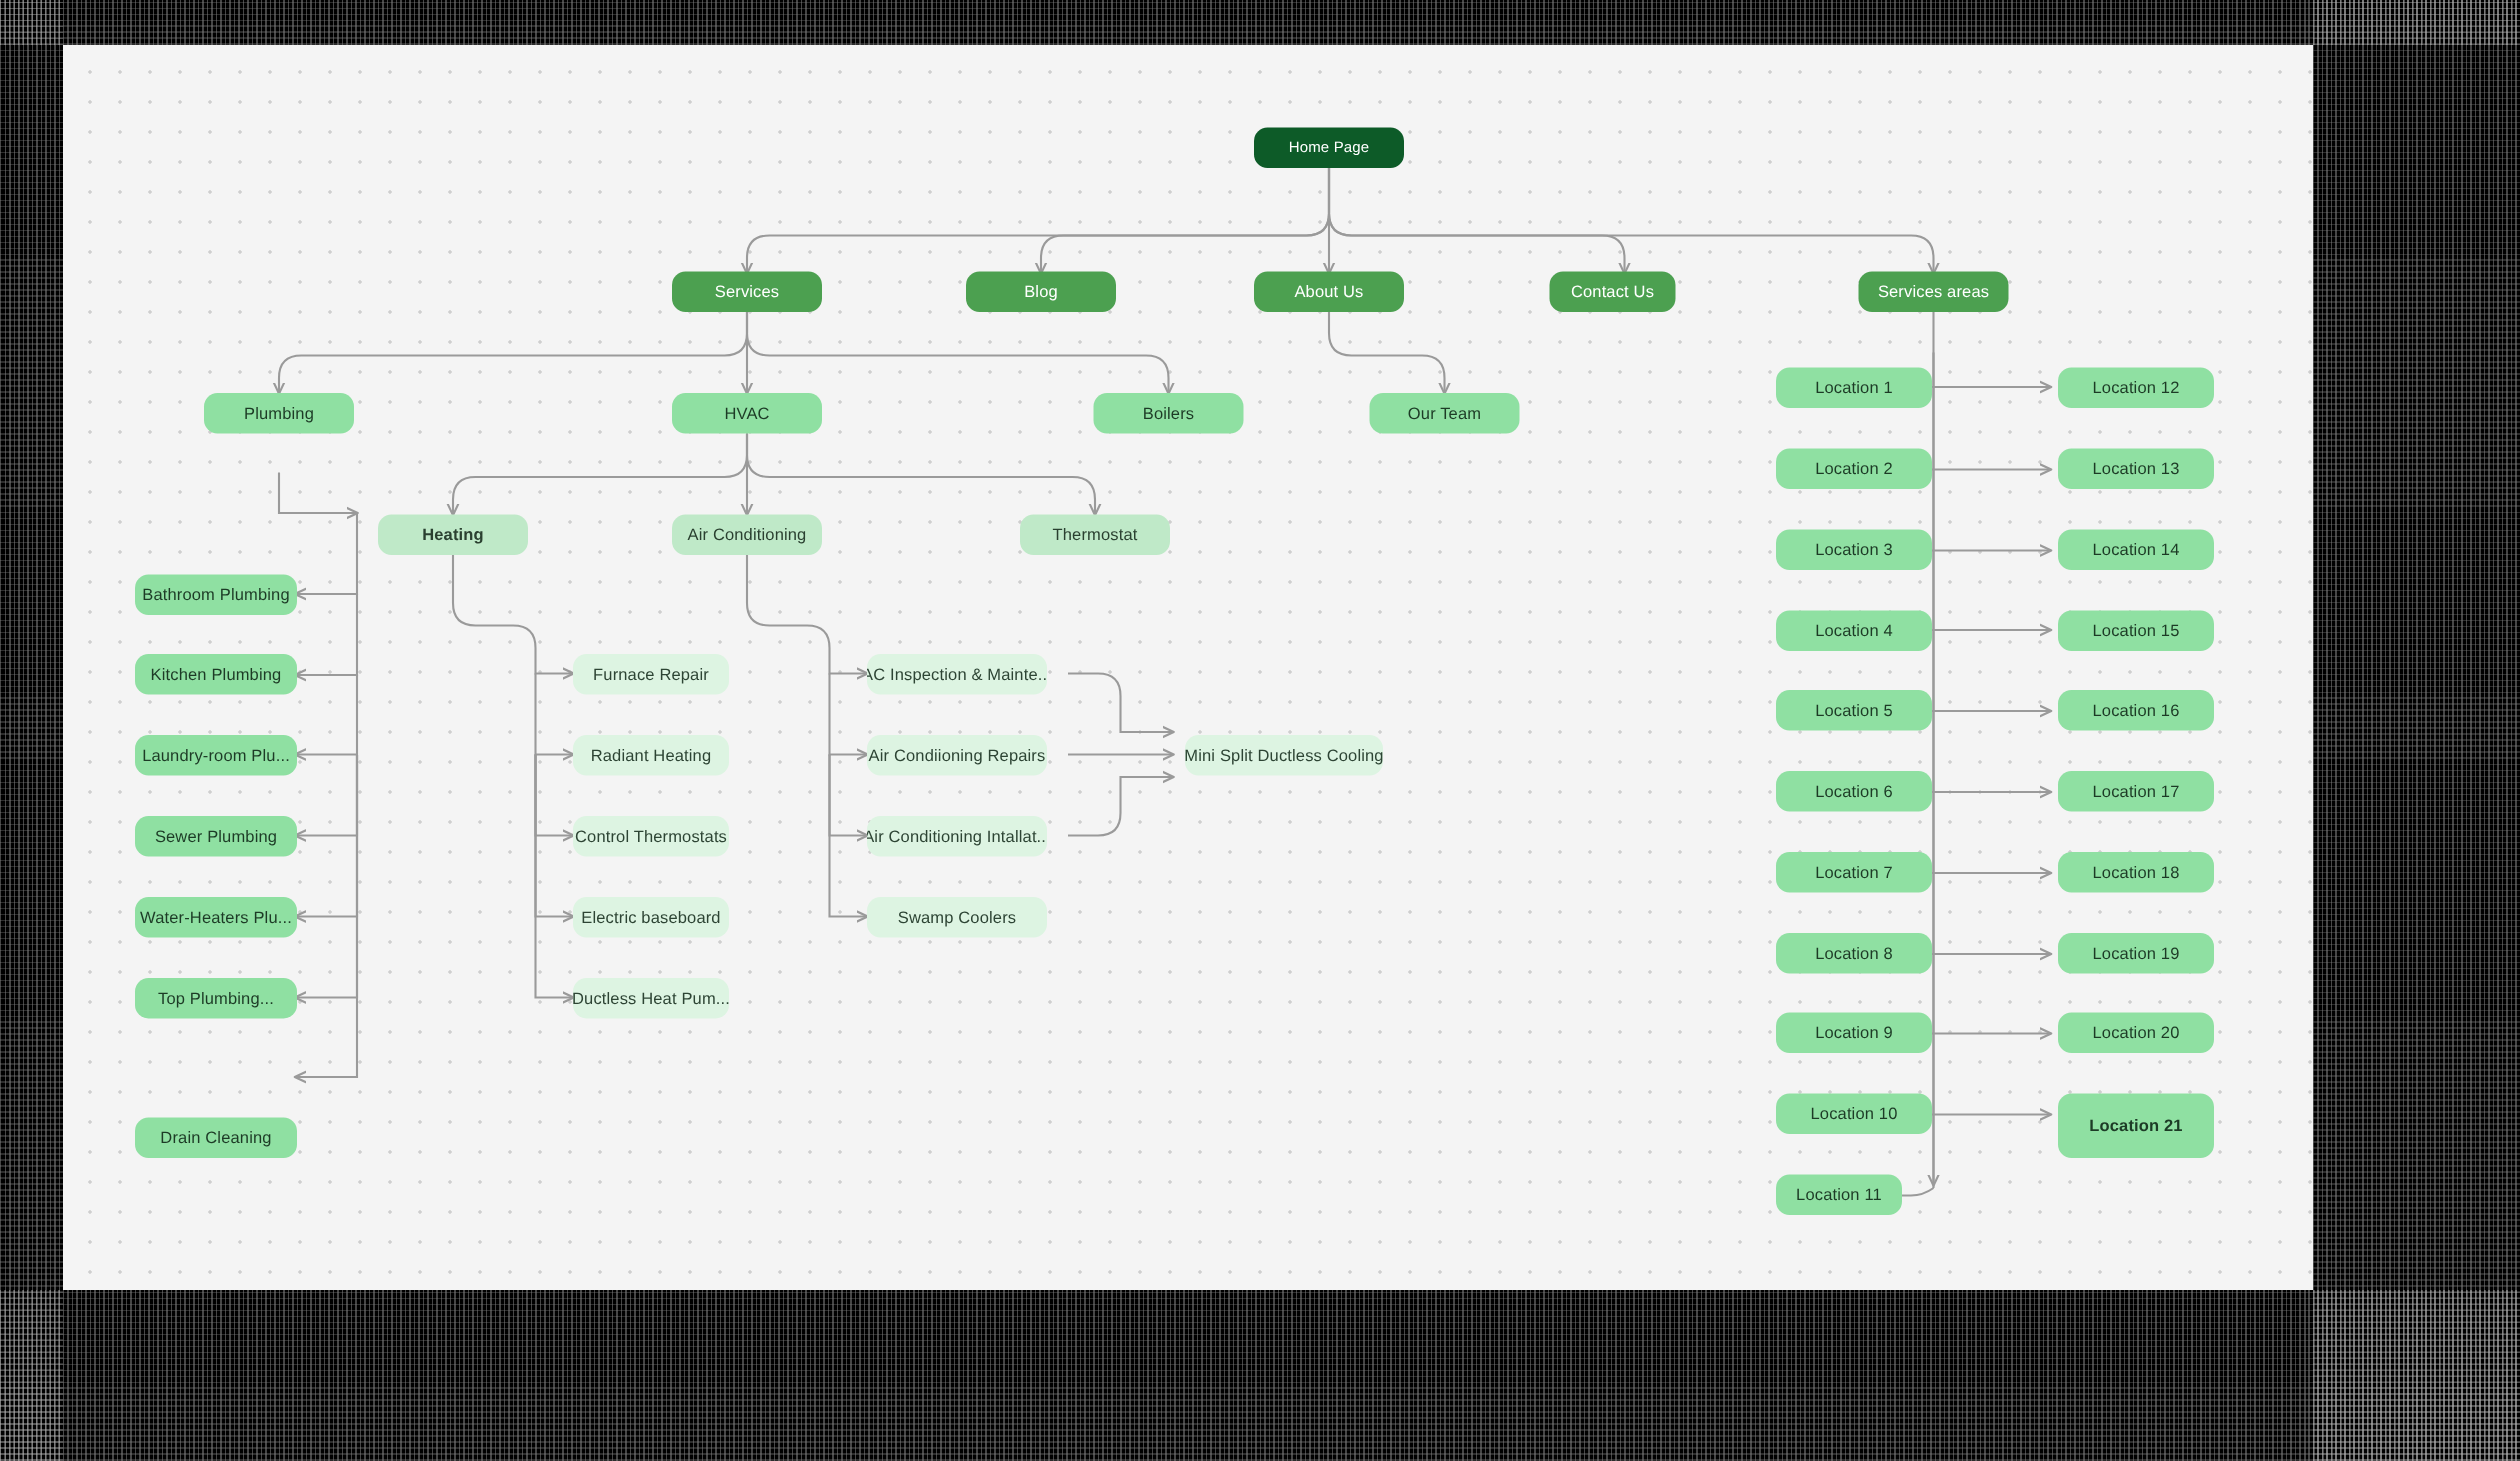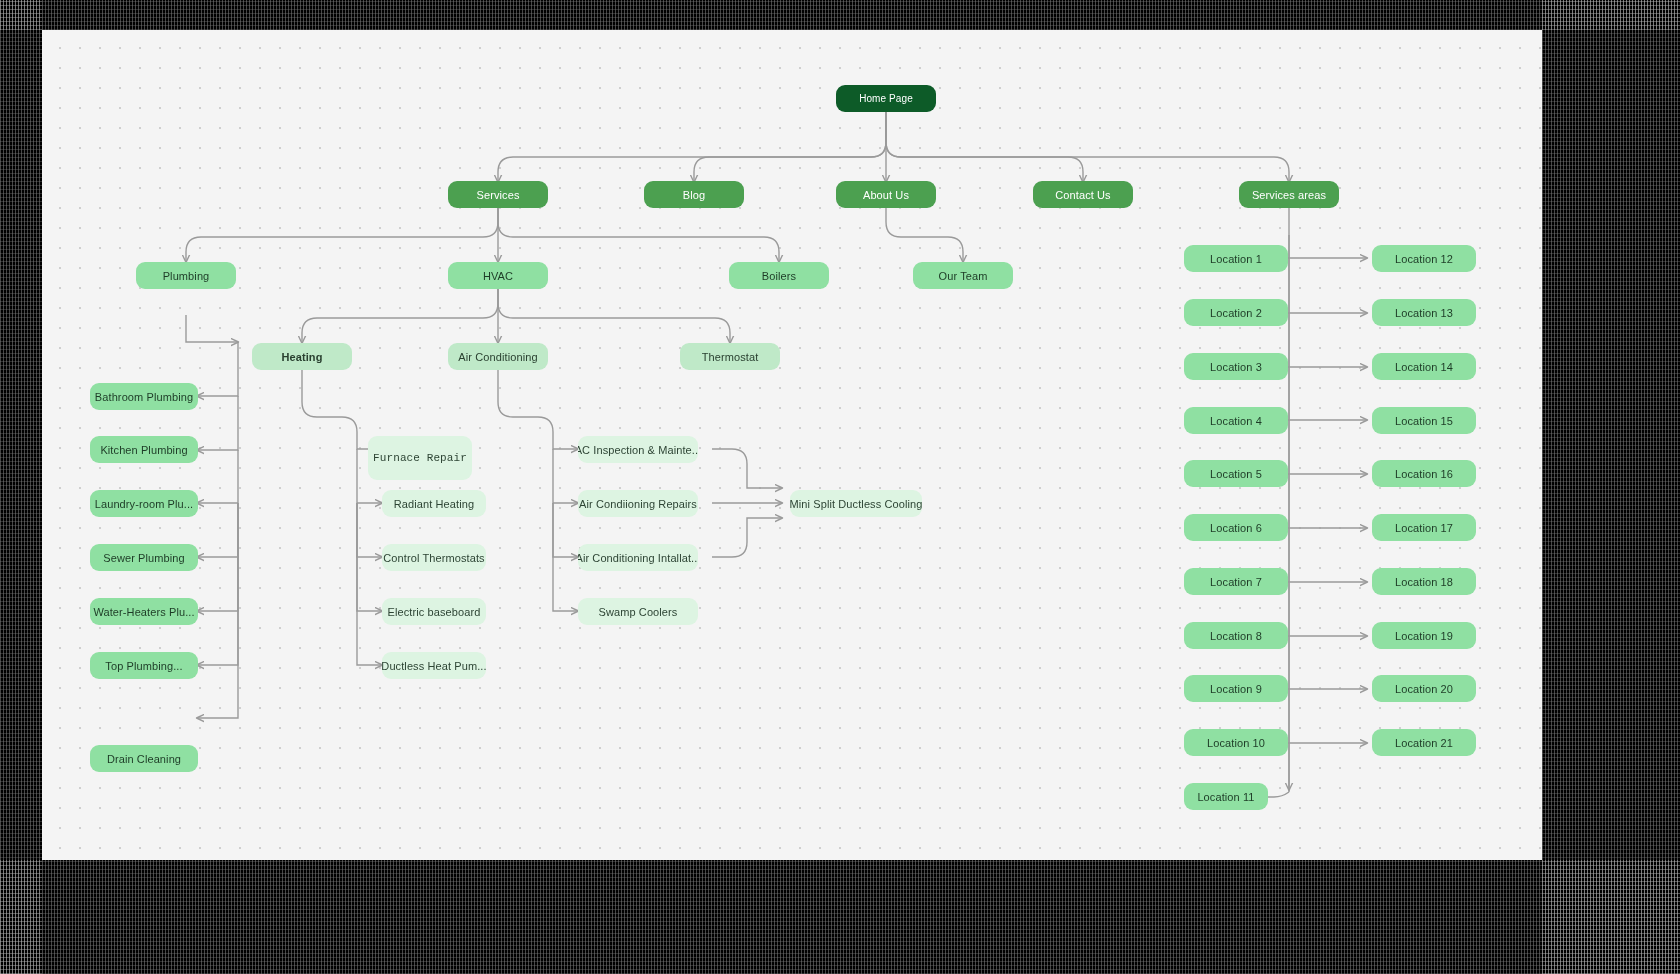--- a/index.html
+++ b/index.html
@@ -170,21 +170,21 @@
 
     <div class="node lvl2" style="left:406px; top:151px; width:100px; height:27px;">
       <span>Services</span>
     </div>
     <div class="node lvl2" style="left:602px; top:151px; width:100px; height:27px;">
       <span>Blog</span>
     </div>
     <div class="node lvl2" style="left:794px; top:151px; width:100px; height:27px;">
       <span>About Us</span>
     </div>
-    <div class="node lvl2" style="left:991px; top:151px; width:100px; height:27px;justify-content:center;">
+    <div class="node lvl2" style="left:991px; top:151px; width:84px; height:27px;justify-content:center;">
       <span>Contact Us</span>
     </div>
     <div class="node lvl2" style="left:1197px; top:151px; width:100px; height:27px;">
       <span>Services areas</span>
     </div>
 
     <div class="node lvl3" style="left:94px; top:232px; width:100px; height:27px;">
       <span>Plumbing</span>
     </div>
     <div class="node lvl3" style="left:406px; top:232px; width:100px; height:27px;">
@@ -222,21 +222,21 @@
     <div class="node lvl3" style="left:48px; top:568px; width:108px; height:27px;">
       <span>Water-Heaters Plu...</span>
     </div>
     <div class="node lvl3" style="left:48px; top:622px; width:108px; height:27px;">
       <span>Top Plumbing...</span>
     </div>
     <div class="node lvl3" style="left:48px; top:675px; width:108px; height:27px;margin-top:40px;">
       <span>Drain Cleaning</span>
     </div>
 
-    <div class="node lvl5" style="left:326px; top:406px; width:104px; height:44px;font-family:Liberation Mono, monospace;">
+    <div class="node lvl5" style="left:340px; top:406px; width:104px; height:27px;">
       <span>Furnace Repair</span>
     </div>
     <div class="node lvl5" style="left:340px; top:460px; width:104px; height:27px;">
       <span>Radiant Heating</span>
     </div>
     <div class="node lvl5" style="left:340px; top:514px; width:104px; height:27px;">
       <span>Control Thermostats</span>
     </div>
     <div class="node lvl5" style="left:340px; top:568px; width:104px; height:27px;">
       <span>Electric baseboard</span>
@@ -316,21 +316,21 @@
     </div>
     <div class="node lvl3" style="left:1330px; top:538px; width:104px; height:27px;">
       <span>Location 18</span>
     </div>
     <div class="node lvl3" style="left:1330px; top:592px; width:104px; height:27px;">
       <span>Location 19</span>
     </div>
     <div class="node lvl3" style="left:1330px; top:645px; width:104px; height:27px;">
       <span>Location 20</span>
     </div>
-    <div class="node lvl3" style="left:1330px; top:699px; width:104px; height:27px;">
+    <div class="node lvl3" style="left:1330px; top:699px; width:104px; height:43px;font-weight:bold;">
       <span>Location 21</span>
     </div>
 
   </div>
 
   <div class="noise" id="noise-top"></div>
   <div class="noise" id="noise-bottom"></div>
   <div class="noise" id="noise-left"></div>
   <div class="noise" id="noise-right"></div>
 

